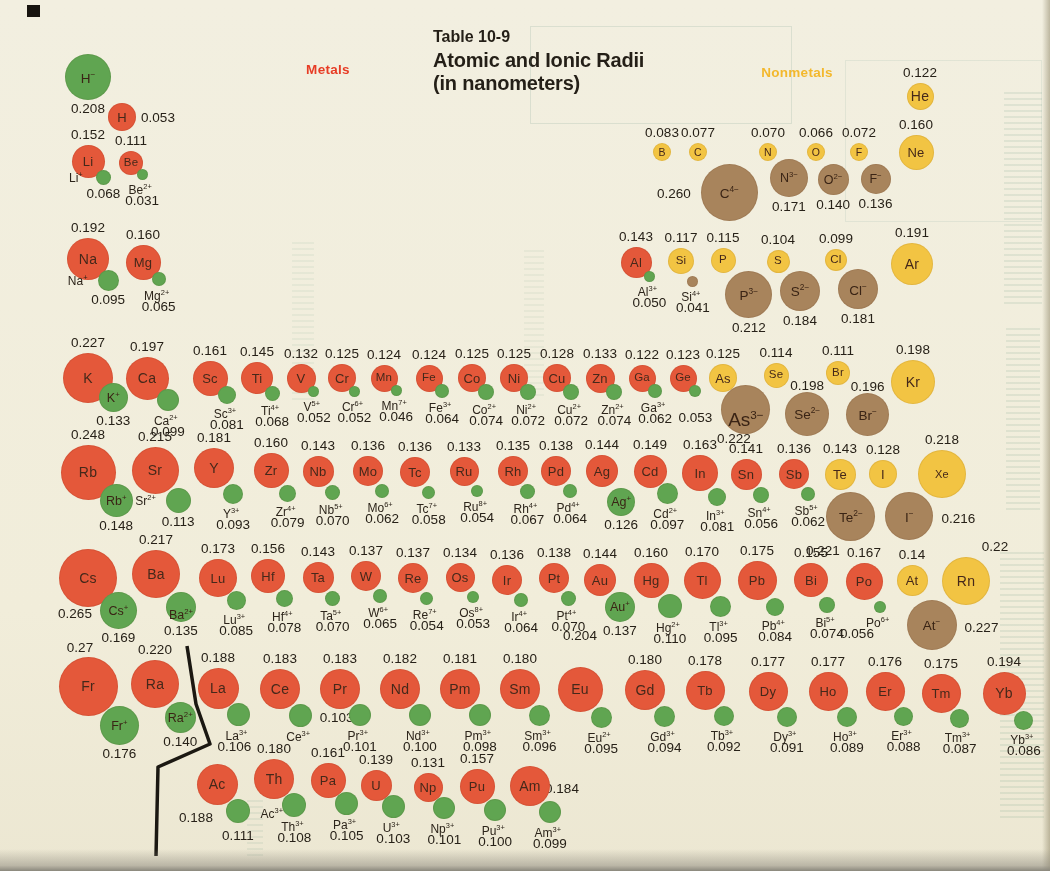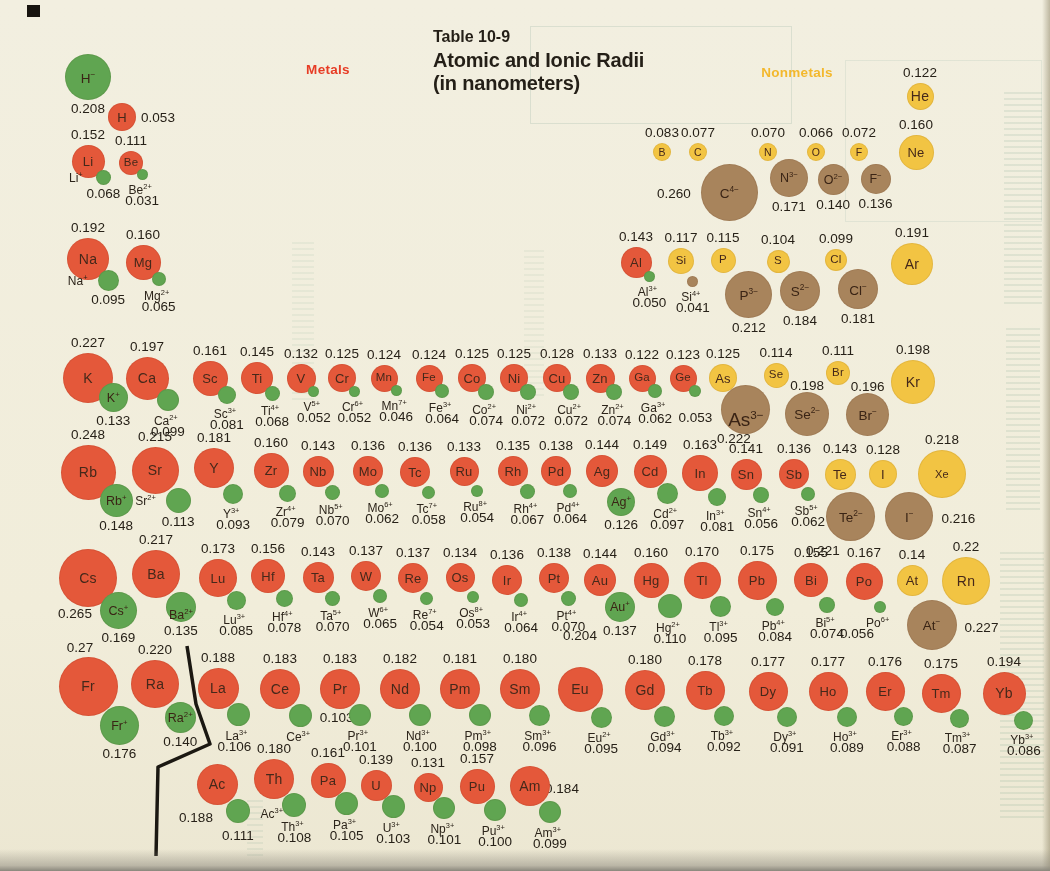--- a/index.html
+++ b/index.html
@@ -547,21 +547,21 @@
     <div class="lbl" style="left: 877.68px; top: 621.7px;"><span>Po</span><sup>6+</sup></div>
     <div class="val" style="left: 857px; top: 632.7px;">0.056</div>
     <div class="val" style="left: 912px; top: 553.5px;">0.14</div>
     <div class="circle n" style="left: 896.5px; top: 564.5px; width: 31px; height: 31px;">
       <span class="sym" style="font-size: 13px;">At</span>
     </div>
     <div class="circle a" style="left: 906.5px; top: 599.5px; width: 50px; height: 50px;">
       <div class="lbl-in" style="font-size: 13.5px;"><span>At</span><sup>−</sup></div>
     </div>
     <div class="val" style="left: 981.5px; top: 626.5px;">0.227</div>
-    <div class="val" style="left: 966px; top: 546px;">0.22</div>
+    <div class="val" style="left: 995px; top: 546px;">0.22</div>
     <div class="circle n" style="left: 942px; top: 557px; width: 48px; height: 48px;">
       <span class="sym" style="font-size: 14px;">Rn</span>
     </div>
     <div class="val" style="left: 80px; top: 647px;">0.27</div>
     <div class="circle m" style="left: 58.5px; top: 656.5px; width: 59px; height: 59px;">
       <span class="sym" style="font-size: 14px;">Fr</span>
     </div>
     <div class="circle c" style="left: 99.86px; top: 705.9px; width: 39px; height: 39px;">
       <div class="lbl-in" style="font-size: 12.5px;"><span>Fr</span><sup>+</sup></div>
     </div>

